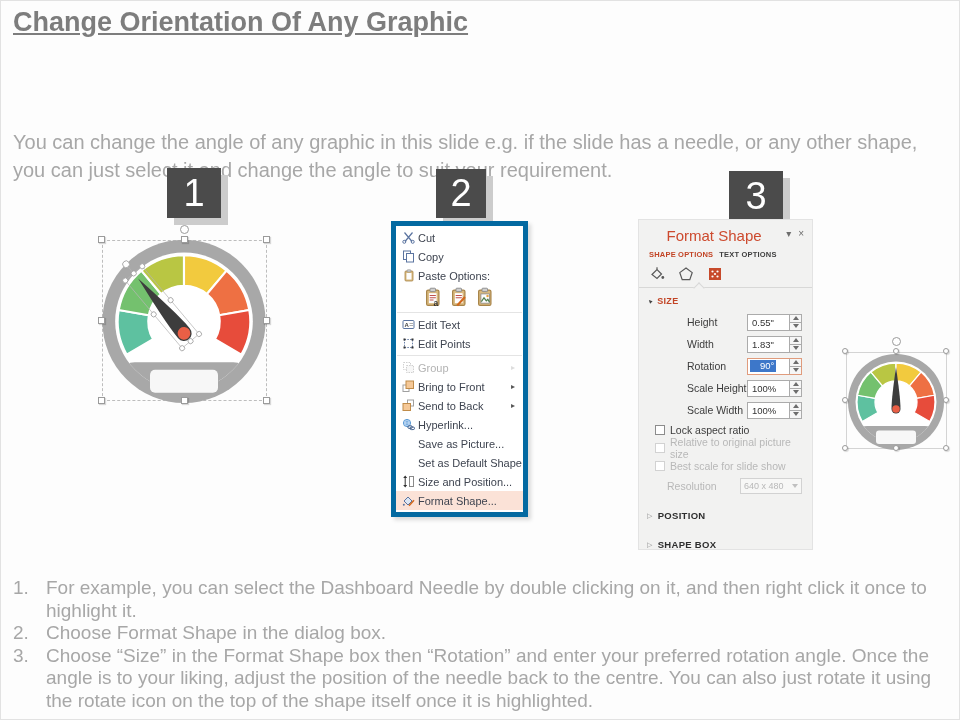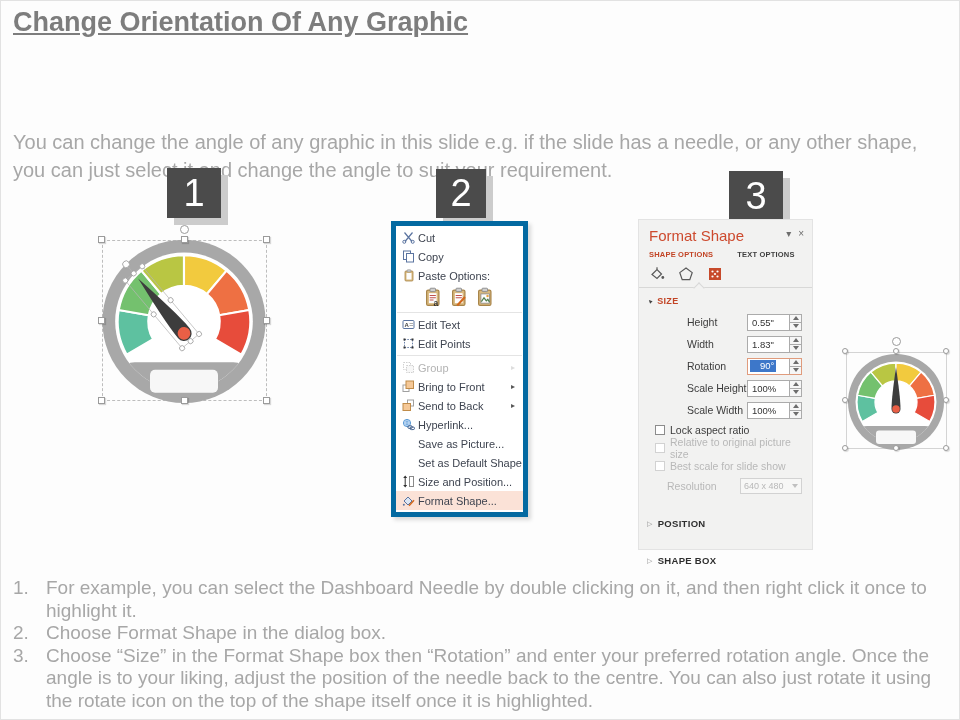--- a/index.html
+++ b/index.html
@@ -48,23 +48,23 @@
   .menu-item.disabled .mi-icon, .menu-item.disabled .mi-arrow { opacity:.45; color:#b3b3b3; }
   .menu-item.highlighted { background:#fbe2d7; }
   .menu-sep { border-top:1px solid #e4e4e4; margin:2px 1px; }
   .paste-row { display:flex; gap:6px; padding:2px 0 3px 26px; align-items:center; }
   .paste-row .pr-icon { width:20px; height:20px; }
 
   
   .panel { position:absolute; left:637px; top:218px; width:175px; height:331px;
            background:#f2f2f1; border:1px solid #e3e3e3; font-size:10.5px; color:#3c3c3c; }
   .panel-head { display:flex; align-items:flex-start; padding:7px 8px 0 10px; }
-  .panel-title { font-size:15px; color:#cd4a2e; flex:1; }
+  .panel-title { font-size:15px; color:#cd4a2e; flex:1;text-align:center; }
   .panel-head .ph-btn { color:#6d6d6d; font-size:10px; margin-left:7px; line-height:14px; }
-  .panel-tabs { display:flex; gap:24px; padding:6px 10px 0 10px; font-size:7.5px; font-weight:bold; }
+  .panel-tabs { display:flex; gap:6px; padding:6px 10px 0 10px; font-size:7.5px; font-weight:bold; }
   .panel-tab { color:#3f3f3f; letter-spacing:.2px; }
   .panel-tab.active { color:#c24425; }
   .panel-icons { display:flex; gap:13px; padding:7px 10px 5px 10px;
                  border-bottom:1px solid #d8d8d7; position:relative; }
   .panel-icons .caret { position:absolute; left:56px; bottom:-5px; width:8px; height:8px;
                  background:#f2f2f1; border-left:1px solid #d8d8d7; border-top:1px solid #d8d8d7;
                  transform:rotate(45deg); }
   .size-head { display:flex; align-items:center; gap:4px; padding:8px 8px 5px 8px;
                color:#c24425; font-size:9px; font-weight:bold; letter-spacing:.3px; }
   .size-head .tri { display:inline-block; font-size:6px; color:#444; transform:rotate(-45deg); }
@@ -86,21 +86,21 @@
   .cb-row .cb { width:10px; height:10px; border:1px solid #8c8c8c; background:#fff; flex:none; }
   .cb-row.disabled { color:#b8b8b8; }
   .cb-row.disabled .cb { border-color:#d2d2d2; }
   .res-row { display:flex; align-items:center; padding:2px 10px 0 28px; height:20px; color:#b8b8b8; }
   .res-row .r-label { flex:1; }
   .res-drop { width:62px; height:16px; border:1px solid #d2d2d2; background:#f7f7f6;
               display:flex; align-items:center; font-size:9px; padding:0 3px; color:#b8b8b8; }
   .res-drop .r-val { flex:1; }
   .res-drop .tri-dn { border-top-color:#c0c0c0; }
   .p-section { display:flex; align-items:center; gap:5px; padding:0 8px; height:17px;
-               font-size:9.5px; font-weight:bold; color:#2e2e2e; letter-spacing:.3px; margin-top:20px; }
+               font-size:9.5px; font-weight:bold; color:#2e2e2e; letter-spacing:.3px; margin-top:12px; }
   .p-section .s-tri { font-size:7px; color:#8a8a8a; font-weight:normal; }
 
   
   .steps { position:absolute; left:12px; top:576px; width:925px; list-style:none;
            color:#a7a7a7; font-size:19px; line-height:22.5px; }
   .step { display:flex; }
   .step .s-num { width:33px; flex:none; }
   .step .s-text { flex:1; }
 </style>
 </head>

